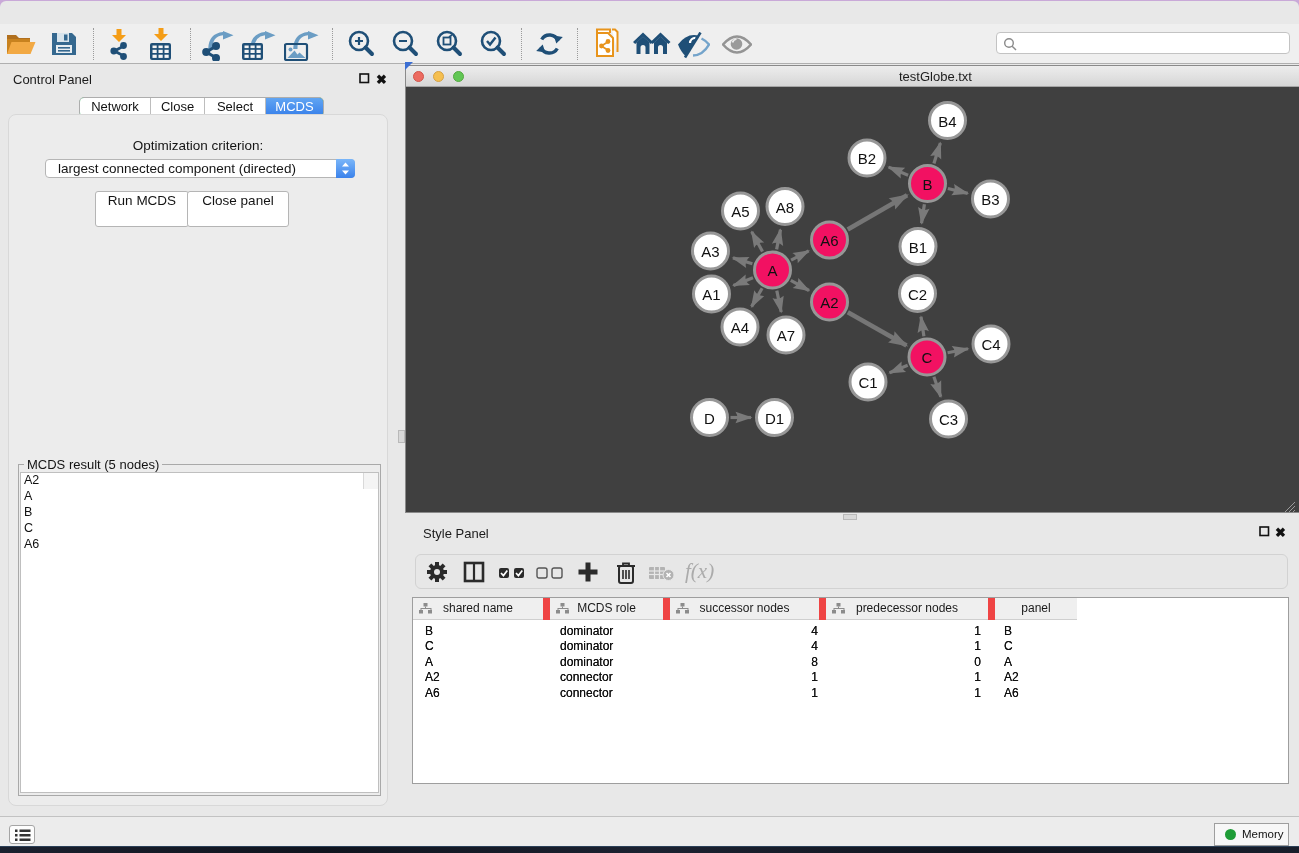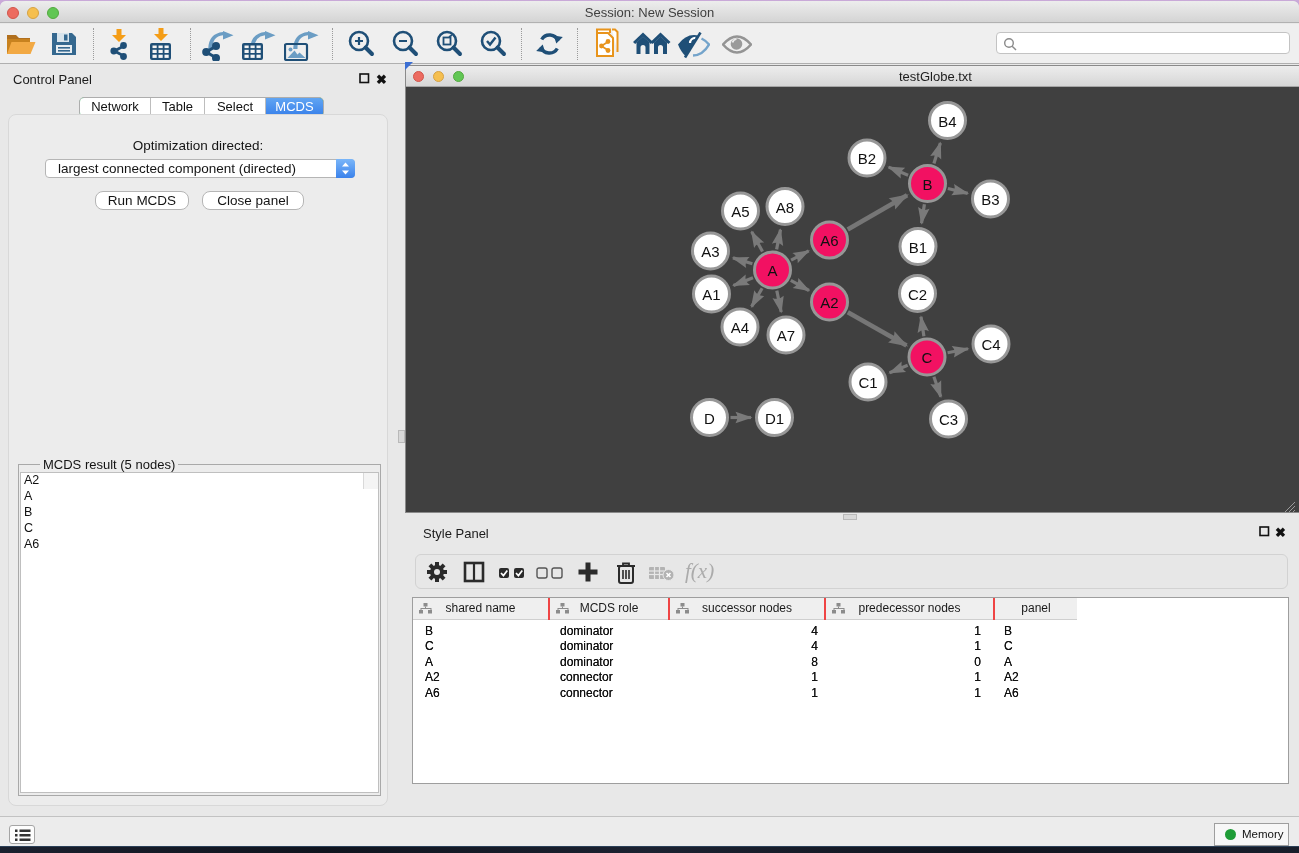--- a/index.html
+++ b/index.html
@@ -17,53 +17,47 @@
 #cp-title { position:absolute; left:13px; top:71px; font-size:13px; color:#1b1b1b; }
 .winbtn { position:absolute; font-size:12px; color:#111; }
 #cp-tabs { position:absolute; left:79px; top:96px; height:20px; display:flex; border-radius:5px; overflow:hidden; border:1px solid #ADADAD; background:#22c55e; }
 .cptab { font-size:13px; color:#111; text-align:center; line-height:18px; border-right:1px solid #BDBDBD; background:#fff; }
 .cptab:last-child { border-right:none; }
 .tabsel { background:linear-gradient(#61A5F3,#3880EA); color:#fff; }
 #cp-panel { position:absolute; left:8px; top:113px; width:380px; height:692px; background:#ECECEC; border:1px solid #D8D8D8; border-radius:8px; }
 #optlabel { position:absolute; left:0; top:23px; width:100%; text-align:center; font-size:13.5px; color:#141414; }
 #dropdown { position:absolute; left:36px; top:44px; width:310px; height:19px; background:#fff; border:1px solid #B5B5B5; border-radius:4px; }
 #dropdown .cap { position:absolute; right:-1px; top:-1px; width:19px; height:19px; background:linear-gradient(#7AB6F9,#3B82EB); border-radius:0 4px 4px 0; }
-.btn { position:absolute; height:19px; background:#fff; border:1px solid #B5B5B5; border-radius:8px; font-size:13.5px; color:#141414; text-align:center; line-height:17px; }
+.btn { position:absolute; height:36px; background:#fff; border:1px solid #B5B5B5; border-radius:3px; font-size:13.5px; color:#141414; text-align:center; line-height:17px; }
 #fieldset { position:absolute; left:9px; top:349px; width:363px; height:332px; border:1px solid #A9A9A9; }
-#fs-legend { position:absolute; left:5px; top:-8px; background:#ECECEC; padding:0 3px; font-size:13px; color:#131313;margin-left:16px; }
+#fs-legend { position:absolute; left:5px; top:-8px; background:#ECECEC; padding:0 3px; font-size:13px; color:#131313; }
 #fs-list { position:relative; margin:7px 0 0 1px; overflow:hidden; width:359px; height:321px; background:#fff; border:1px solid #BFBFBF; font-size:12.5px; color:#111; }
 #fs-list div { padding-left:3px; height:16px; line-height:15px; }
 #fs-scroll { position:absolute; right:0; top:0; width:15px; height:100%; background:#F4F4F4; border-left:1px solid #D9D9D9; }
 
 #gwin { position:absolute; left:405px; top:64px; width:1061px; height:448px; background:#404040; border:1px solid #8A8A8A; }
 #gtitle { position:absolute; left:0; top:0; width:100%; height:21px; background:linear-gradient(#EDEDED,#D6D6D6); border-bottom:1px solid #A5A5A5; }
 #gtitle .txt { position:absolute; top:3px; width:100%; text-align:center; font-size:13px; color:#1d1d1d; }
 
 #tp-title { position:absolute; left:423px; top:525px; font-size:13px; color:#1b1b1b; }
 #tp-toolbar { position:absolute; left:415px; top:553px; width:873px; height:35px; background:#E7E7E7; border:1px solid #D2D2D2; border-radius:6px; }
 #tbl { position:absolute; left:412px; top:596px; width:877px; height:187px; background:#fff; border:1px solid #9E9E9E; }
 #tbl-head { position:absolute; left:0; top:0; width:664px; height:22px; background:#EFEFEF; border-bottom:1px solid #CFCFCF; }
-.th { position:absolute; top:0; height:22px; border-right:2px solid #ef4444; font-size:12px; color:#1a1a1a; text-align:center; line-height:21px; }
+.th { position:absolute; top:0; height:22px; border-right:7px solid #ef4444; font-size:12px; color:#1a1a1a; text-align:center; line-height:21px; }
 .td { position:absolute; font-size:12px; color:#111; height:16px; line-height:16px; }
 #btabs { position:absolute; left:671px; top:791px; height:20px; display:flex; border-radius:5px; overflow:hidden; border:1px solid #ADADAD; background:#fff; }
 
 #statusbar { position:absolute; left:0; top:815px; width:1299px; height:31px; background:#ECECEC; border-top:1px solid #C2C2C2; }
 #listbtn { position:absolute; left:9px; top:8px; width:26px; height:19px; background:#FDFDFD; border:1px solid #A5A5A5; border-radius:3px; }
 #membtn { position:absolute; right:10px; top:6px; width:75px; height:23px; background:#F7F7F7; border:1px solid #9E9E9E; font-size:11.5px; color:#111; }
 #desktop-bottom { position:absolute; left:0; top:846px; width:1299px; height:7px; background:linear-gradient(90deg,#1A202E,#10141E 25%,#1C2231 50%,#11151F 75%,#181E2B); border-top:1px solid #2B4058; }
 </style>
 </head>
 <body>
 <div id="win">
-  <div id="titlebar">
-    <div class="tl" style="left:7px;background:#EC6B60;border:0.5px solid #D1554B"></div>
-    <div class="tl" style="left:27px;background:#F5BF4F;border:0.5px solid #D6A243"></div>
-    <div class="tl" style="left:47px;background:#61C654;border:0.5px solid #53A93F"></div>
-    <div id="title">Session: New Session</div>
-  </div>
   <div id="toolbar">
     <div class="sep" style="left:93px"></div>
       <div class="sep" style="left:190px"></div>
       <div class="sep" style="left:332px"></div>
       <div class="sep" style="left:521px"></div>
       <div class="sep" style="left:577px"></div>
 <svg class="ticon" style="left:4px;top:5px" width="34" height="30" viewBox="0 0 34 30">
 <path d="M3 6 h9 l3 3 h11 v4 h-23 z" fill="#B06F1E"></path>
 <path d="M3 25 L3 10 h23 l0 3 h2 L26 25 z" fill="#C8821F"></path>
 <path d="M7.5 13 h24 l-5 12 H3 z" fill="#F2A944"></path>
@@ -213,34 +207,34 @@
       </div>
   </div>
 
   <div id="cp-title">Control Panel</div>
   <div class="winbtn" style="left:359px;top:72px"><svg width="11" height="11" viewBox="0 0 11 11">
         <rect x="1" y="1" width="8.5" height="8.5" fill="none" stroke="#111" stroke-width="1.6"></rect>
       </svg></div>
 <div class="winbtn" style="left:376px;top:71px;font-weight:bold;font-size:13px">✖</div>
   <div id="cp-tabs">
     <div class="cptab" style="width:71px">Network</div>
-    <div class="cptab" style="width:54px">Table</div>
+    <div class="cptab" style="width:54px">Close</div>
     <div class="cptab" style="width:61px">Select</div>
     <div class="cptab tabsel" style="width:57px">MCDS</div>
   </div>
   <div id="cp-panel">
-    <div id="optlabel">Optimization directed:</div>
+    <div id="optlabel">Optimization criterion:</div>
     <div id="dropdown">
       <span style="position:absolute;left:12px;top:1px;font-size:13.5px;color:#141414">largest connected component (directed)</span>
       <div class="cap"><svg width="19" height="19" viewBox="0 0 19 19">
             <path d="M6 7.5 L9.5 3.5 L13 7.5 z M6 11.5 L9.5 15.5 L13 11.5 z" fill="#fff"></path>
           </svg></div>
     </div>
     <div class="btn" style="left:86px;top:76px;width:94px">Run MCDS</div>
-    <div class="btn" style="left:193px;top:76px;width:102px">Close panel</div>
+    <div class="btn" style="left:178px;top:76px;width:102px">Close panel</div>
     <div id="fieldset">
       <div id="fs-legend">MCDS result (5 nodes)</div>
       <div id="fs-list">
         <div>A2</div>
           <div>A</div>
           <div>B</div>
           <div>C</div>
           <div>A6</div>
         <div id="fs-scroll"></div>
       </div>

